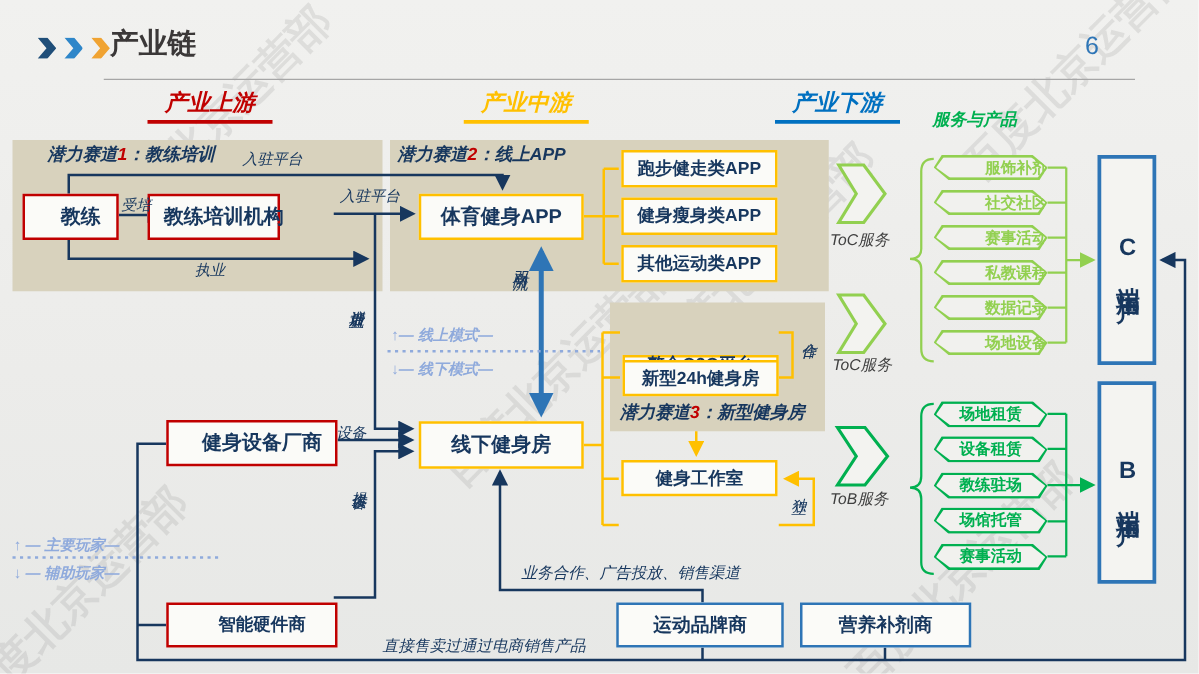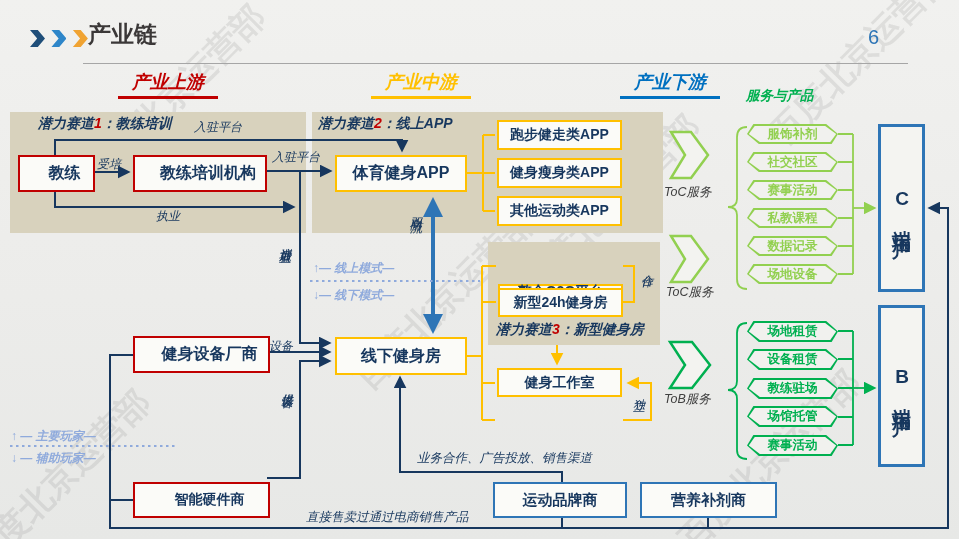--- a/index.html
+++ b/index.html
@@ -25,21 +25,21 @@
   .track{position:absolute;font-weight:bold;font-style:italic;font-size:14px;color:#17375E;z-index:4;white-space:nowrap;}
   .track .num{color:#C00000;}
   .legend{position:absolute;color:#8FAADC;font-weight:bold;font-style:italic;font-size:12px;z-index:4;white-space:nowrap;}
   .hdr{position:absolute;font-weight:bold;font-style:italic;font-size:18px;text-align:center;
     padding-bottom:2px;z-index:4;white-space:nowrap;}
   .badge{position:absolute;left:747px;width:91px;display:flex;align-items:center;justify-content:center;
     clip-path:polygon(7% 0,87% 0,100% 50%,93% 100%,13% 100%,0 50%);z-index:3;}
   .badge .fill{position:absolute;inset:1.8px;clip-path:polygon(7% 0,87% 0,100% 50%,93% 100%,13% 100%,0 50%);
     background:#F1F1EE;}
   .badge span{position:relative;z-index:1;font-weight:bold;font-size:12.5px;}
-  .badge.c{height:20px;background:#92D050;}
+  .badge.c{height:20px;background:#92D050;justify-content:flex-end;}
   .badge.c span{color:#92D050;}
   .badge.b{height:21px;background:#00B050;}
   .badge.b span{color:#00B050;}
   .chev{display:inline-block;width:15px;height:17px;margin-right:2px;
     clip-path:polygon(0 0,52% 0,100% 50%,52% 100%,0 100%,48% 50%);}
   .gray-txt{color:#404040;}
 </style>
 </head>
 <body>
 
@@ -143,21 +143,21 @@
     <span>潜力赛道</span><span class="num">1</span><span>：教练培训</span>
   </div>
   <div class="track" style="left:318px;top:115px;">
     <span>潜力赛道</span><span class="num">2</span><span>：线上APP</span>
   </div>
   <div class="track" style="left:496px;top:321px;">
     <span>潜力赛道</span><span class="num">3</span><span>：新型健身房</span>
   </div>
 
   <div class="box b-red" style="left:18px;top:155px;width:77px;height:37px;font-size:16px;">教练</div>
-  <div class="box b-red" style="left:133px;top:155px;width:134px;height:37px;font-size:16px;text-align:center;">教练培训机构</div>
+  <div class="box b-red" style="left:118px;top:155px;width:106px;height:37px;font-size:16px;text-align:center;">教练培训机构</div>
   <div class="box b-red" style="left:133px;top:336px;width:137px;height:37px;font-size:16px;">健身设备厂商</div>
   <div class="box b-red" style="left:133px;top:482px;width:137px;height:36px;font-size:14px;">智能硬件商</div>
   <div class="box b-gold" style="left:335px;top:155px;width:132px;height:37px;font-size:16px;">体育健身APP</div>
   <div class="box b-gold" style="left:497px;top:120px;width:125px;height:30px;font-size:14px;">跑步健走类APP</div>
   <div class="box b-gold" style="left:497px;top:158px;width:125px;height:30px;font-size:14px;">健身瘦身类APP</div>
   <div class="box b-gold" style="left:497px;top:196px;width:125px;height:30px;font-size:14px;">其他运动类APP</div>
   <div class="box b-gold" style="left:498px;top:252px;width:125px;height:16px;font-size:14px;margin-top:32px;">整合O2O平台</div>
   <div class="box b-gold" style="left:498px;top:288px;width:125px;height:29px;font-size:14px;">新型24h健身房</div>
   <div class="box b-gold" style="left:335px;top:337px;width:132px;height:38px;font-size:16px;">线下健身房</div>
   <div class="box b-gold" style="left:497px;top:368px;width:125px;height:29px;font-size:14px;">健身工作室</div>

